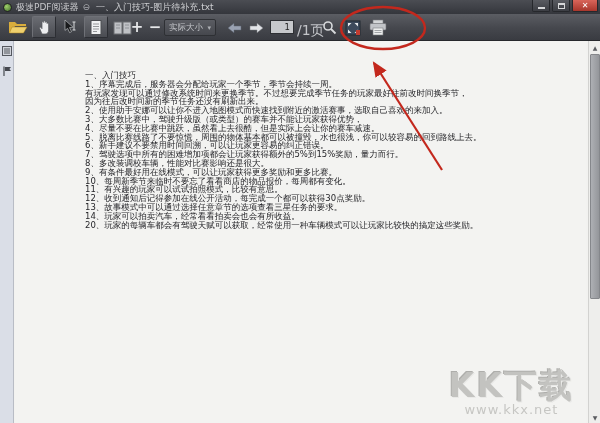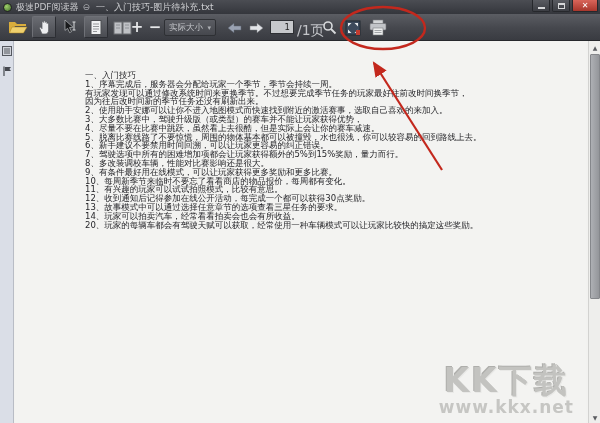--- a/index.html
+++ b/index.html
@@ -56,21 +56,21 @@
   .scrollbar{position:absolute;right:0;top:0;width:12px;height:382px;background:#eeeeec;
     border-left:1px solid #d2d2d0;}
   .scroll-arrow{position:absolute;left:0;width:12px;height:12px;color:#5a5c60;font-size:6px;
     display:flex;align-items:center;justify-content:center;cursor:default;}
   .scroll-thumb{position:absolute;left:1px;top:13px;width:10px;height:245px;
     background:linear-gradient(90deg,#aeb0b4,#94969a);border:1px solid #85878b;border-radius:1px;}
   
   .watermark{position:absolute;right:12px;bottom:6px;text-align:center;color:#c3c3c0;margin-left:44px;}
   .wm-big{font-size:33px;font-weight:900;letter-spacing:2px;line-height:32px;
     text-shadow:1px 1px 0 #e9e9e7,-1px -1px 0 #aeaeab;}
-  .wm-small{font-size:17px;font-weight:bold;letter-spacing:1px;color:#c6c6c3;}
+  .wm-small{font-size:13px;font-weight:normal;letter-spacing:1px;color:#c6c6c3;}
   
   .annotation{position:absolute;left:0;top:0;width:600px;height:423px;pointer-events:none;z-index:50;}
 </style>
 </head>
 <body>
 
 <div class="window">
 
   <div class="titlebar">
     <span class="app-icon"></span>

